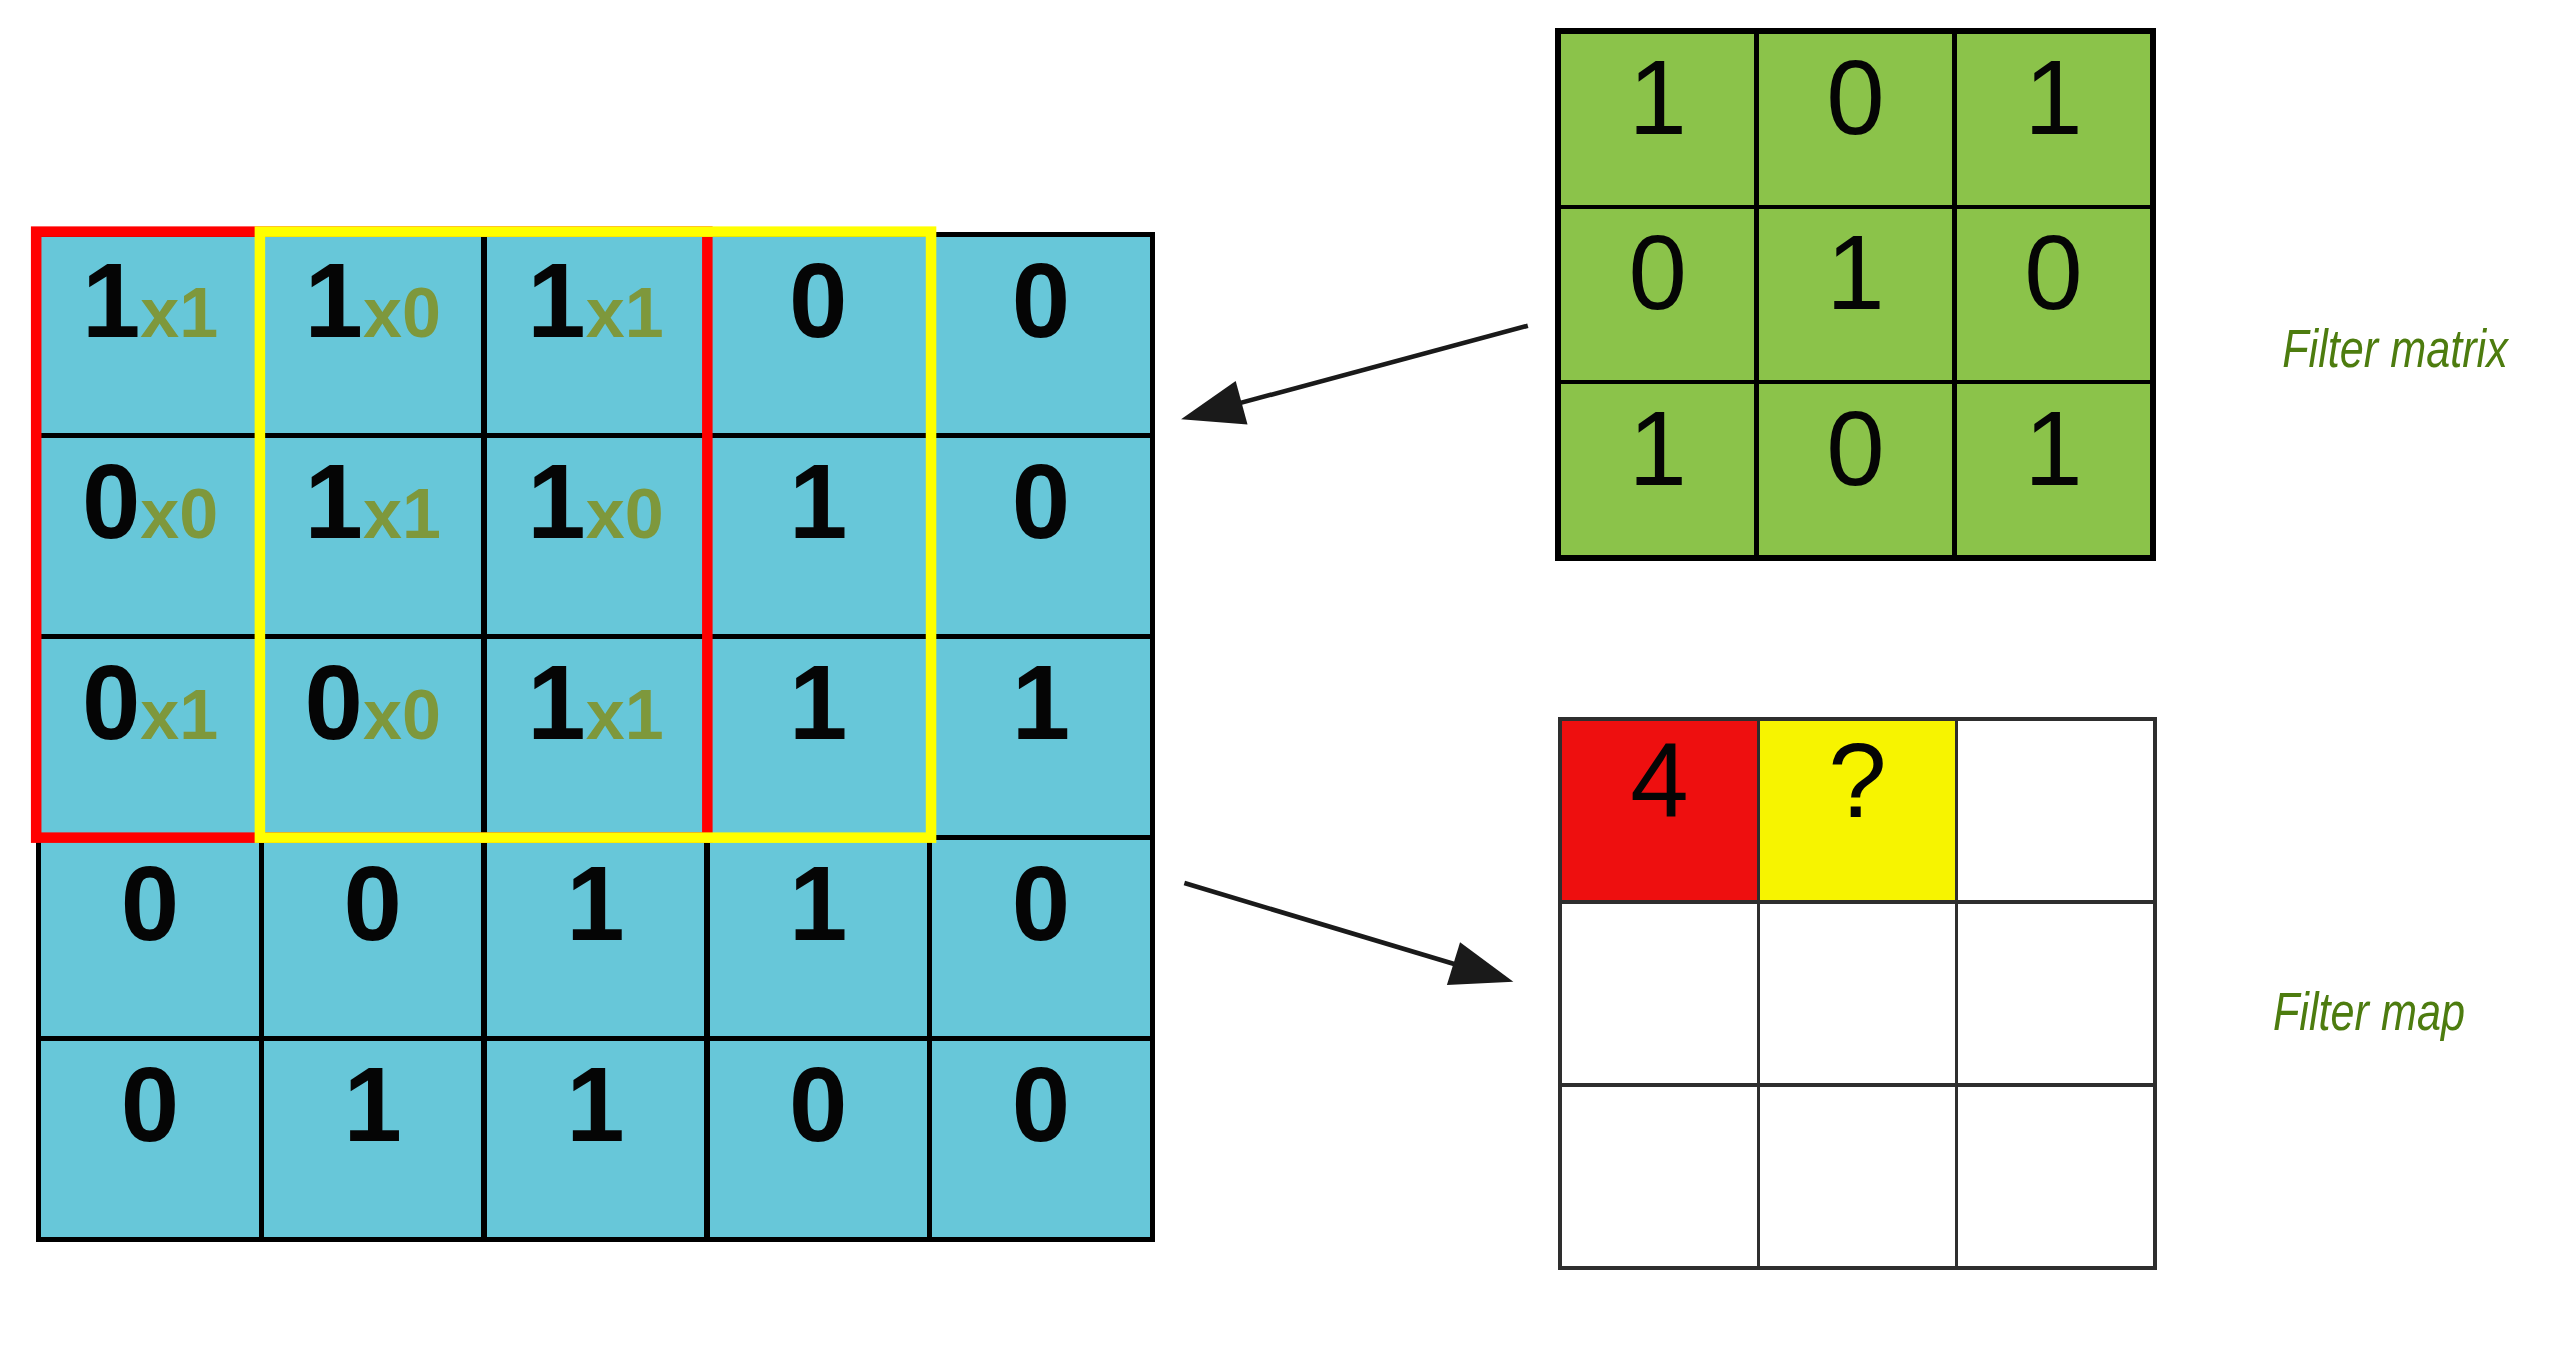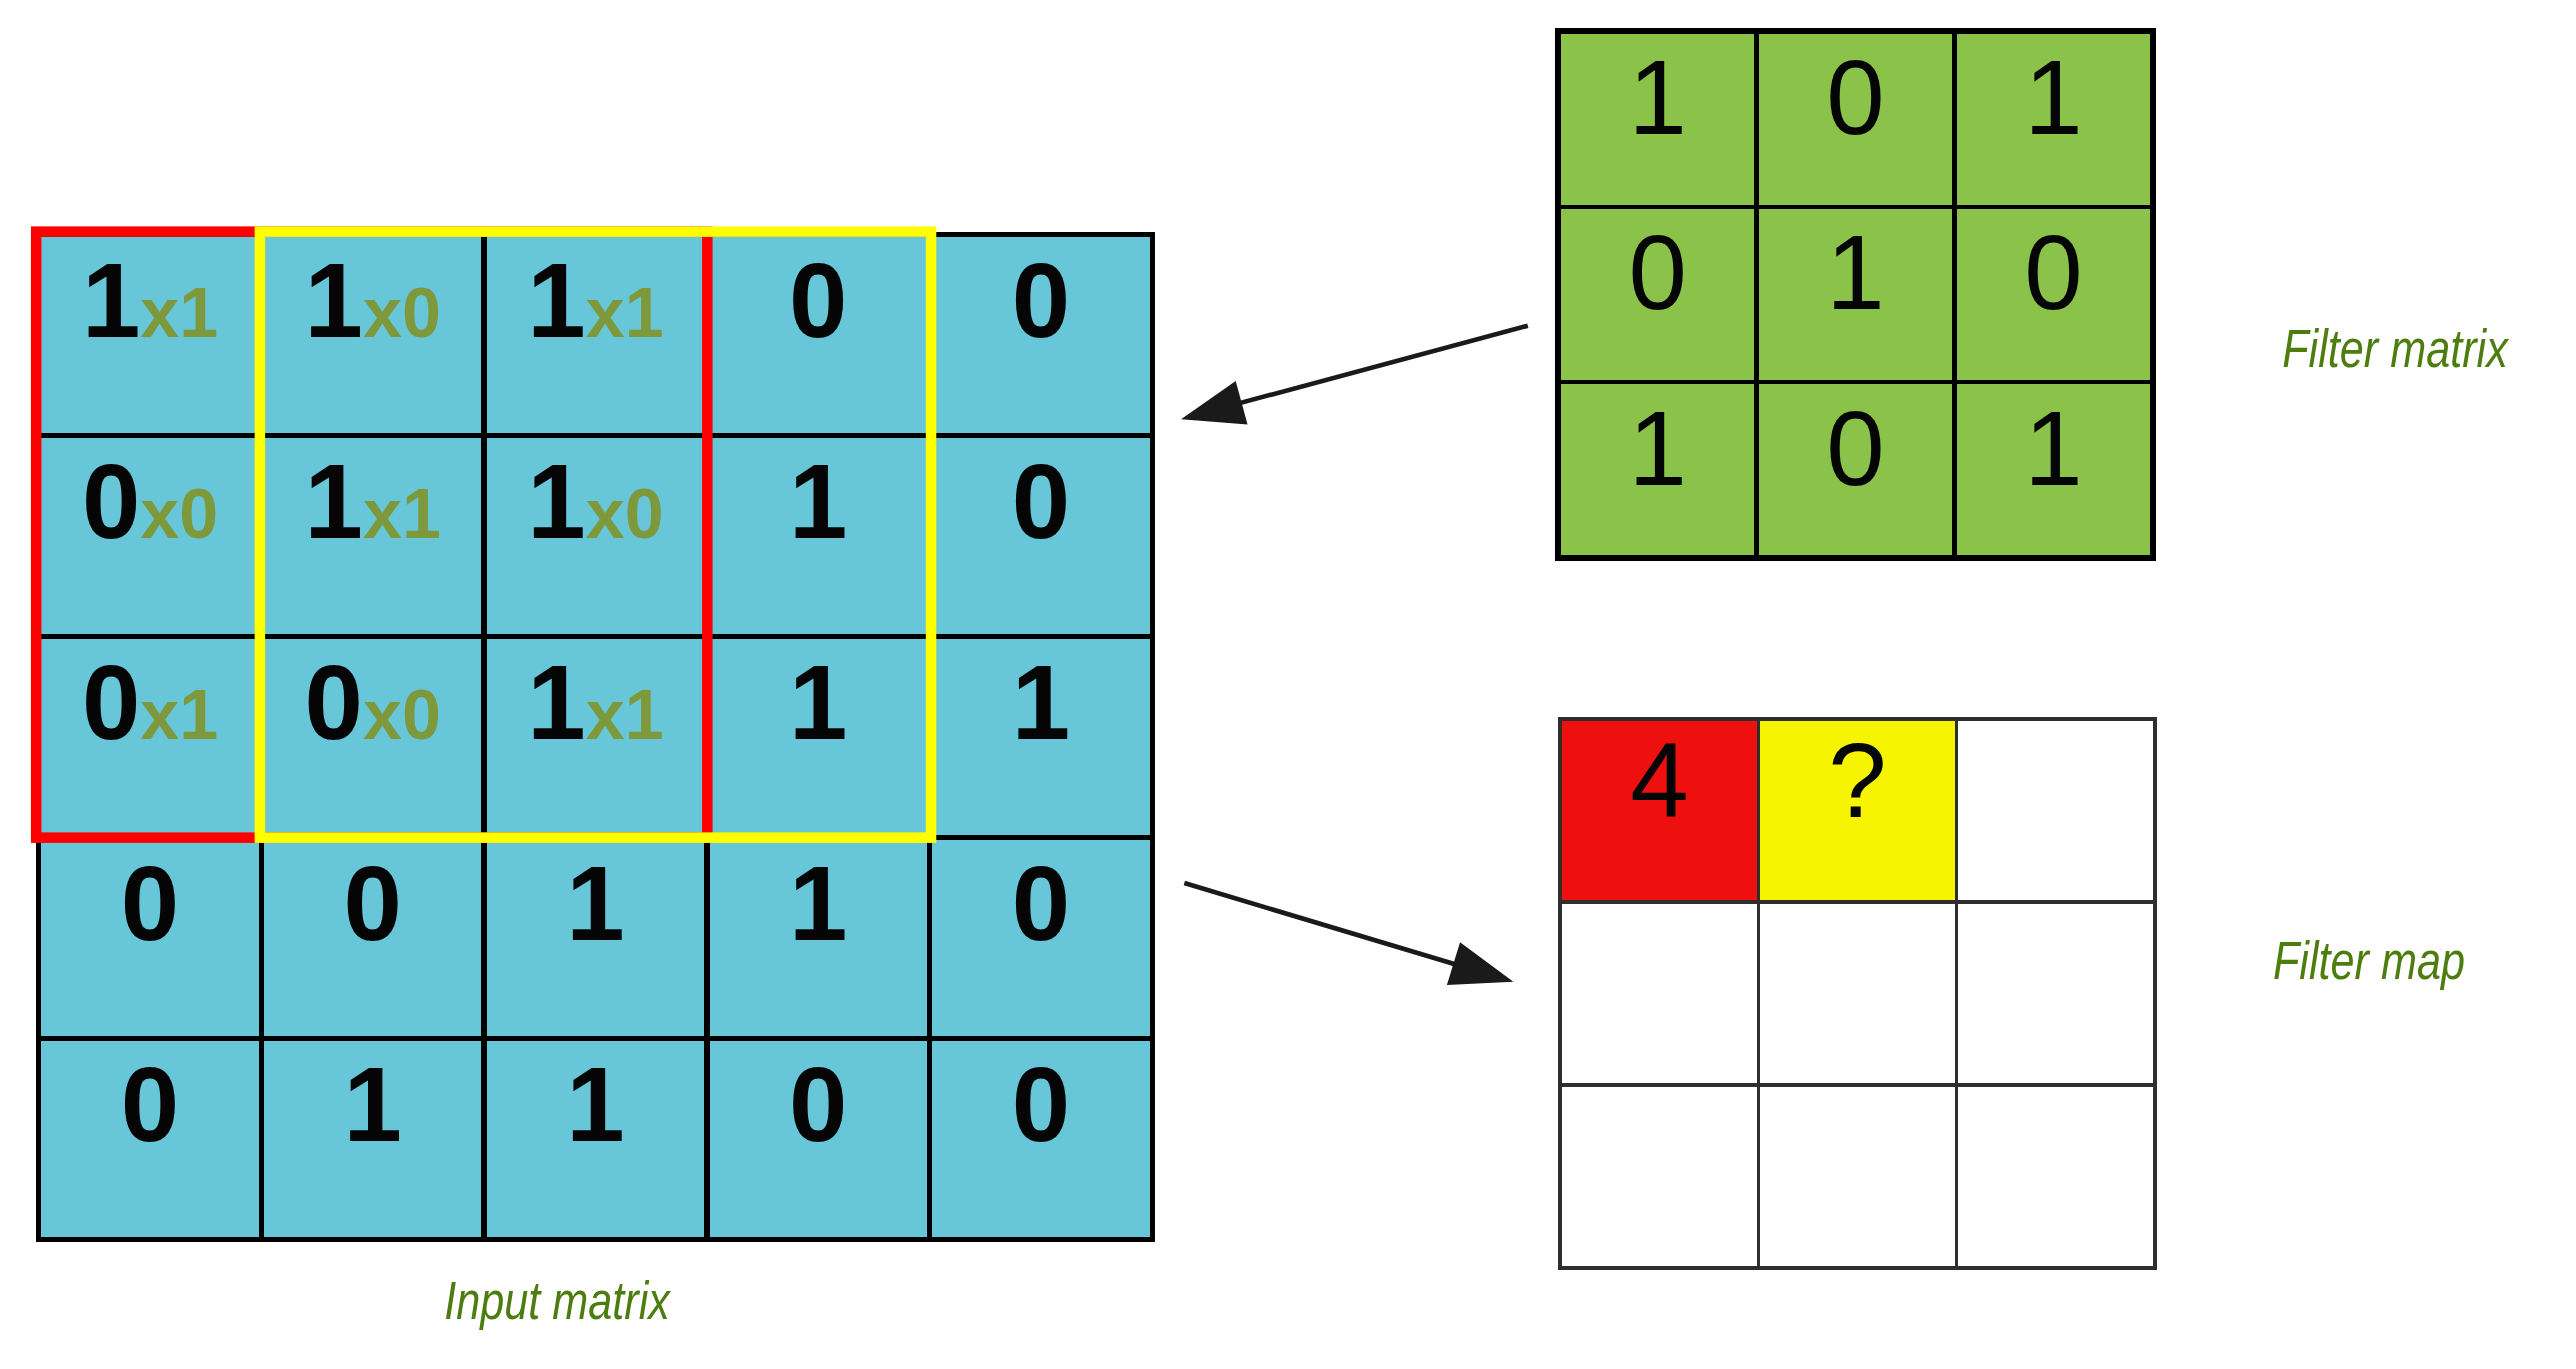--- a/index.html
+++ b/index.html
@@ -91,21 +91,21 @@
     color: #4d7c0f;
     white-space: nowrap;
     transform: translateX(-50%);
   }
   .label > span {
     display: inline-block;
     transform: scaleX(0.80);
   }
   #input-matrix-label  { left: 557px;  top: 1269px; }
   #filter-matrix-label { left: 2395px; top: 317px;  }
-  #filter-map-label    { left: 2369px; top: 929px; }
+  #filter-map-label    { left: 2369px; top: 980px; }
 </style>
 </head>
 <body>
 
 <div class="canvas">
 
   <div class="matrix" id="input-matrix">
       <div class="cell">
         <span class="digit">1</span>
         <span class="ann">x1</span>
@@ -262,23 +262,20 @@
       <line x1="2322" y1="495" x2="1853" y2="621" stroke-width="7" stroke="#1a1a1a"></line>
       <polygon points="1795,637 1878,579 1896,645" fill="#1a1a1a"></polygon>
     </g>
 
     <g id="arrow2">
       <line x1="1800" y1="1342" x2="2243" y2="1475" stroke-width="7" stroke="#1a1a1a"></line>
       <polygon points="2300,1492 2199,1497 2219,1432" fill="#1a1a1a"></polygon>
     </g>
   </svg>
 
-  <div class="label" id="input-matrix-label">
-    <span>Input matrix</span>
-  </div>
   <div class="label" id="filter-matrix-label">
     <span>Filter matrix</span>
   </div>
   <div class="label" id="filter-map-label">
     <span>Filter map</span>
   </div>
 
 </div>
 
 

